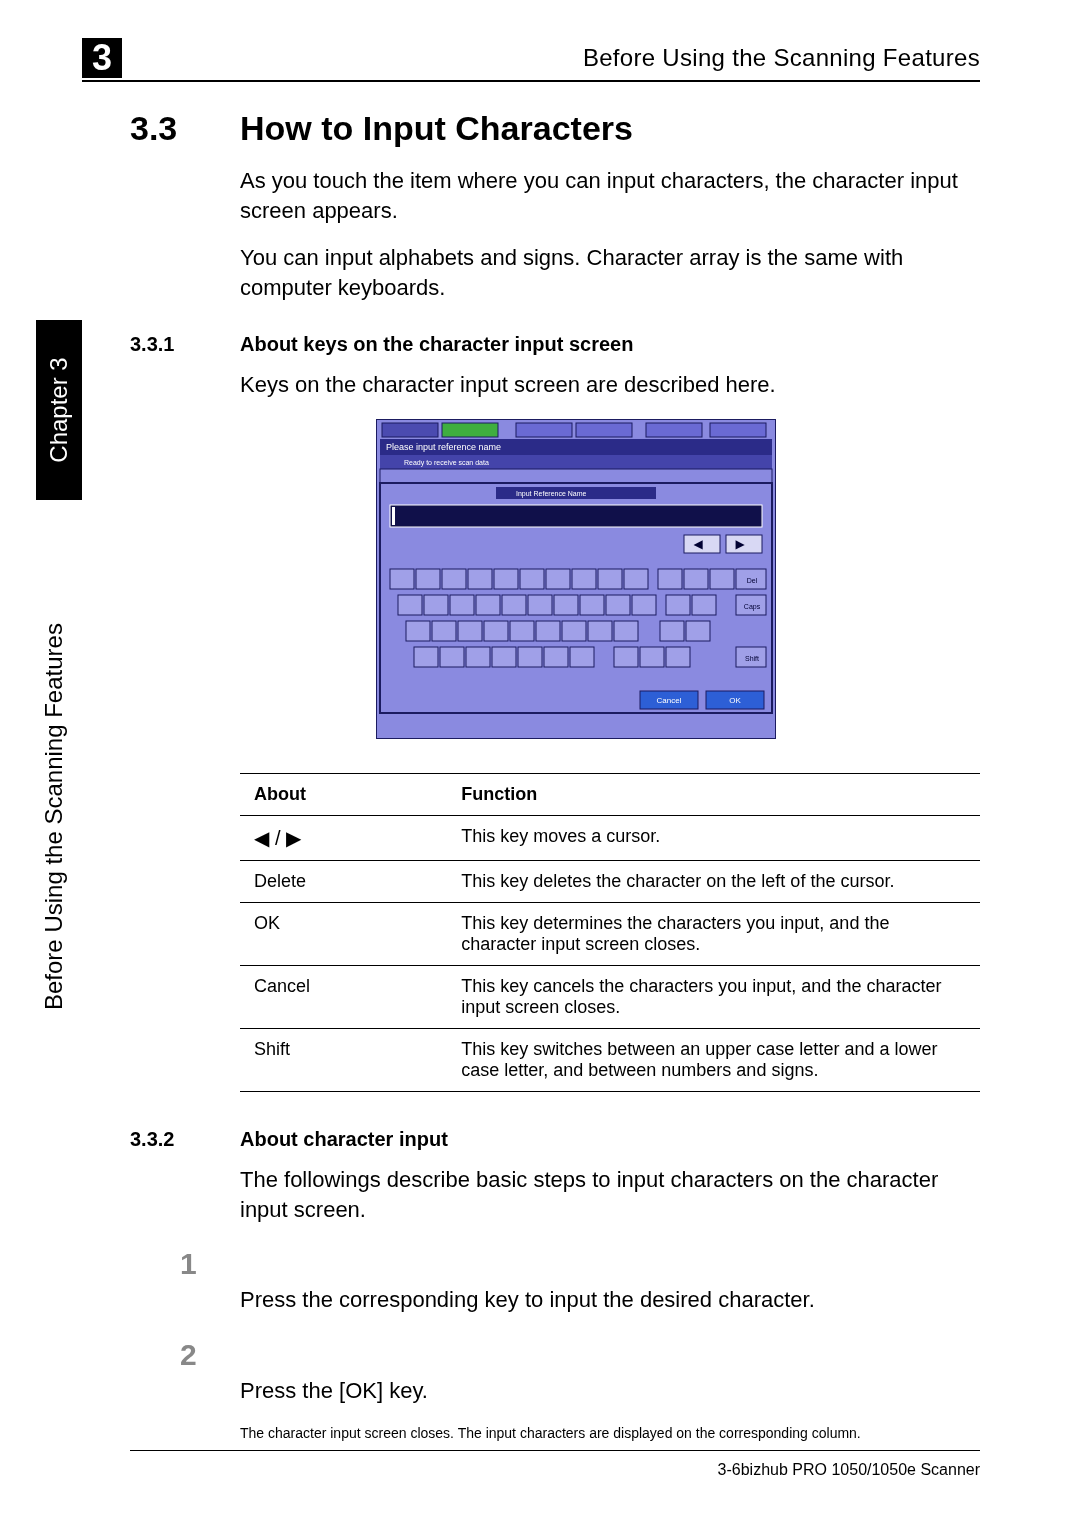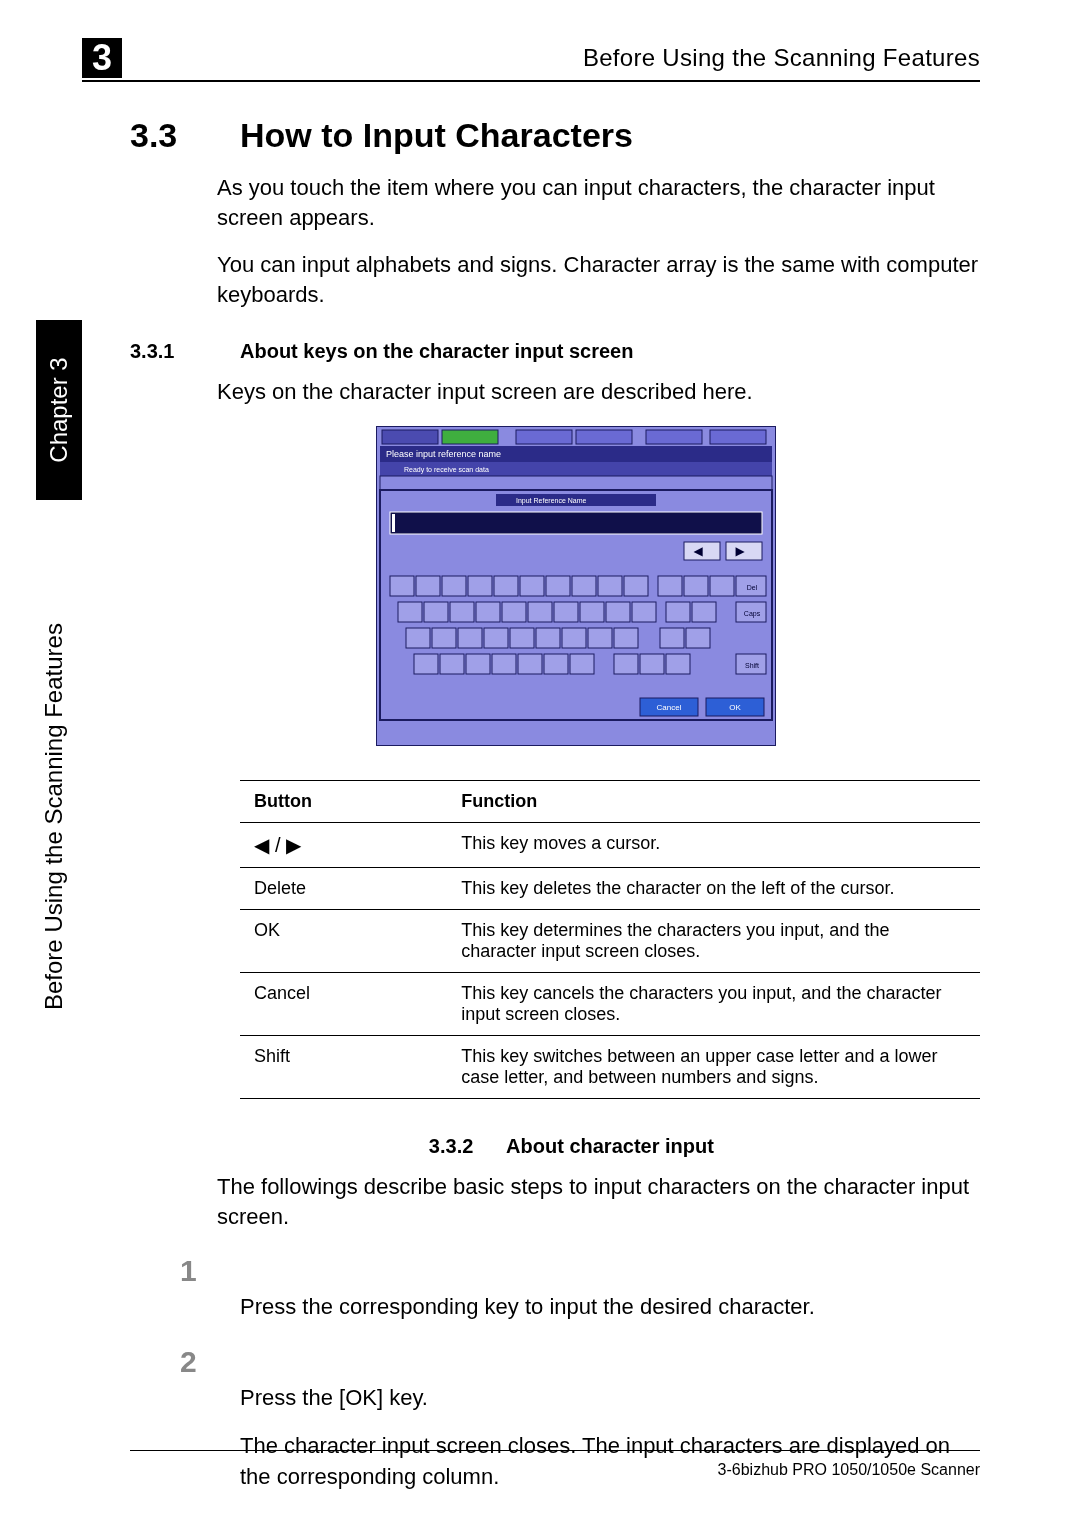--- a/index.html
+++ b/index.html
@@ -32,25 +32,25 @@
   }
   .sidebar-title {
     position: absolute;
     left: 40px; top: 1010px;
     transform: rotate(-90deg);
     transform-origin: left top;
     font-size: 24px;
     white-space: nowrap;
   }
 
-  .content { position: absolute; top: 116px; left: 130px; right: 100px; }
+  .content { position: absolute; top: 109px; left: 130px; right: 100px; }
   .sec-num { display: inline-block; width: 110px; }
   h2.section { font-size: 34px; font-weight: bold; margin-bottom: 18px; }
   h3.subsection { font-size: 20px; font-weight: bold; margin-top: 30px; margin-bottom: 14px; }
-  p.body { font-size: 22px; line-height: 1.35; margin-left: 87px; margin-bottom: 18px; }
+  p.body { font-size: 22px; line-height: 1.35; margin-left: 110px; margin-bottom: 18px; }
 
   .screenshot-figure {
     margin: 20px auto 30px auto;
     width: 400px;
     padding-left: 21px;
   }
   .fig { width: 400px; }
 
   table.btn-table {
     width: 100%; border-collapse: collapse; margin-left: 0;
@@ -65,21 +65,21 @@
   .arrow-icons { font-size: 20px; }
 
   ol.steps { list-style: none; margin-left: 110px; }
   ol.steps li { font-size: 22px; line-height: 1.4; margin-bottom: 18px; }
   .step-num {
     display: inline-block;
     font-size: 30px; font-weight: bold; color: #888;
     width: 50px; margin-left: -60px; vertical-align: top;
   }
   .step-text { display: inline-block; width: 760px; vertical-align: top; }
-  .step-result { font-size: 22px; line-height: 1.4; margin-left: 110px; margin-top: 6px; }
+  .step-result { font-size: 14px; line-height: 1.4; margin-left: 110px; margin-top: 6px; }
 
   .footer { position: absolute; bottom: 50px; left: 130px; right: 100px; }
   .foot-rule { border-top: 1px solid #000; margin-bottom: 10px; }
   .foot-row { display: flex; justify-content: flex-end; font-size: 16px; }
 </style>
 </head>
 <body>
 
 <div class="page">
 
@@ -205,21 +205,21 @@
         <rect x="264" y="272" width="58" height="18" fill="#2d5fd6" stroke="#1b1b60"></rect>
         <text x="293" y="284" font-size="8" fill="#fff" text-anchor="middle">Cancel</text>
         <rect x="330" y="272" width="58" height="18" fill="#2d5fd6" stroke="#1b1b60"></rect>
         <text x="359" y="284" font-size="8" fill="#fff" text-anchor="middle">OK</text>
       </svg>
     </div>
 
     <table class="btn-table" style="margin-left:110px; width:740px;">
       <thead>
         <tr>
-          <th class="col-button">Button</th>
+          <th class="col-button">About</th>
           <th>Function</th>
         </tr>
       </thead>
       <tbody>
         <tr>
           <td>
             <span class="arrow-icons">◀ / ▶</span>
           </td>
           <td>This key moves a cursor.</td>
         </tr>
@@ -235,21 +235,21 @@
           <td>Cancel</td>
           <td>This key cancels the characters you input, and the character input screen closes.</td>
         </tr>
         <tr>
           <td>Shift</td>
           <td>This key switches between an upper case letter and a lower case letter, and between numbers and signs.</td>
         </tr>
       </tbody>
     </table>
 
-    <h3 class="subsection" style="margin-top:36px;text-align:center;">
+    <h3 class="subsection" style="margin-top:36px;">
       <span class="sec-num">3.3.2</span><span>About character input</span>
     </h3>
     <p class="body">The followings describe basic steps to input characters on the character input screen.</p>
 
     <ol class="steps">
       <li>
         <span class="step-num">1</span>
         <span class="step-text">Press the corresponding key to input the desired character.</span>
       </li>
       <li>

